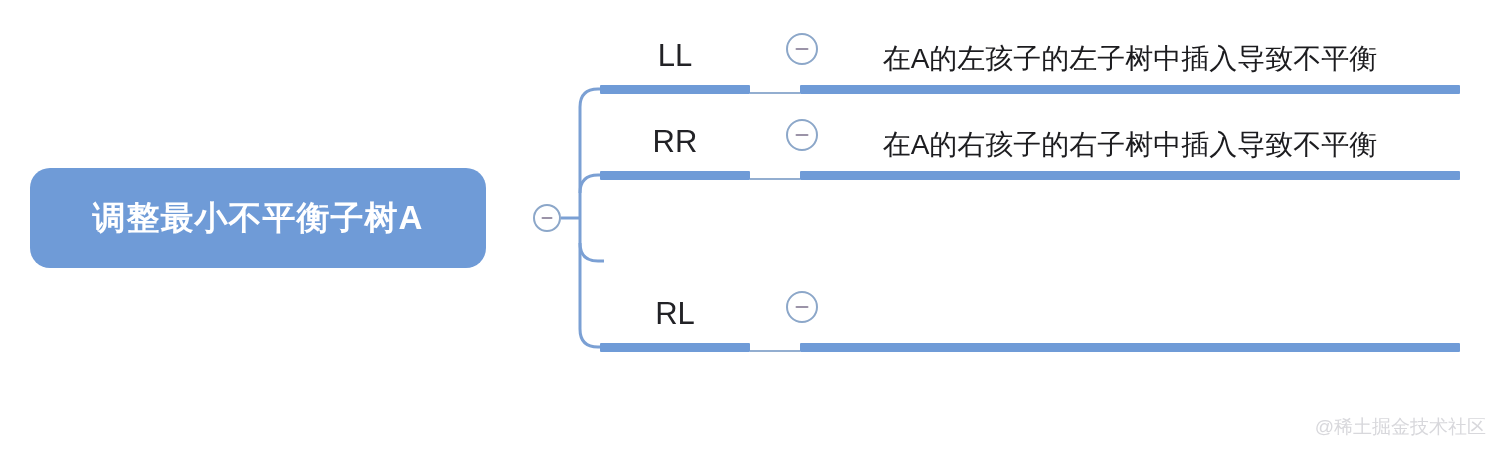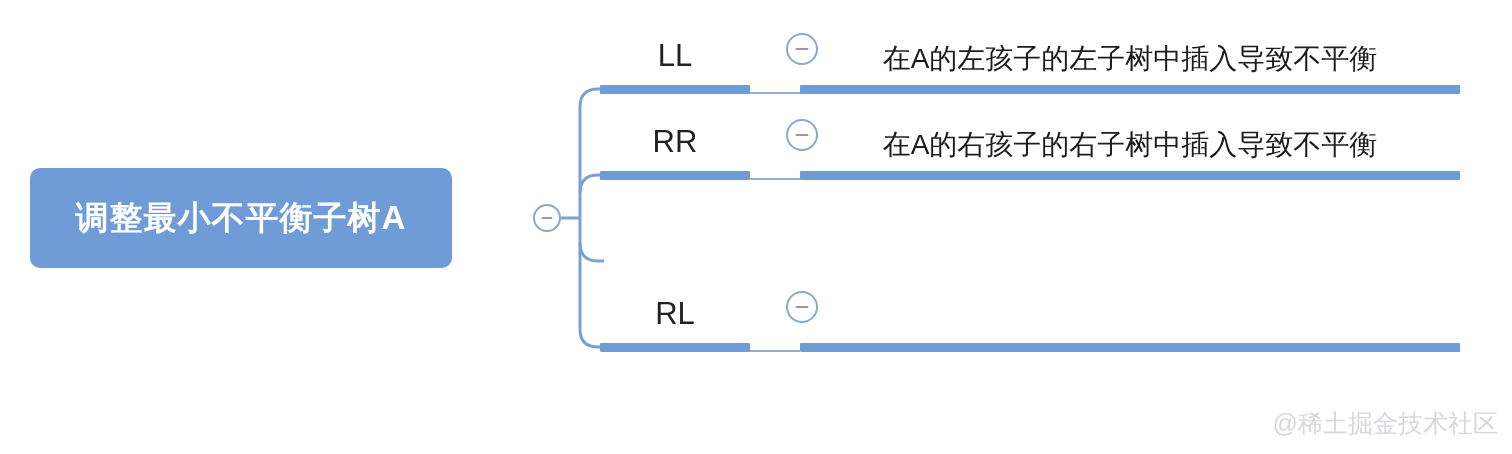--- a/index.html
+++ b/index.html
@@ -16,24 +16,24 @@
     height: 454px;
     background: #ffffff;
     overflow: hidden;
   }
 
   
   #root-node {
     position: absolute;
     left: 30px;
     top: 168px;
-    width: 422px;
+    width: 456px;
     height: 100px;
     background: #6f9bd7;
-    border-radius: 10px;
+    border-radius: 20px;
     box-sizing: border-box;
     display: flex;
     align-items: center;
     justify-content: center;
   }
   #root-node .root-label {
     color: #ffffff;
     font-size: 33px;
     font-weight: bold;
     letter-spacing: 1px;
@@ -124,23 +124,23 @@
     position: absolute;
     height: 2px;
     background: #93aed0;
     left: 190px;
     width: 50px;
   }
 
   
   #watermark {
     position: absolute;
-    right: 14px;
+    right: 26px;
     bottom: 14px;
-    font-size: 25px;
+    font-size: 19px;
     color: #d8d8dc;
     white-space: nowrap;
   }
 </style>
 </head>
 <body>
 
 <div id="canvas">
 
   <div id="root-node">

